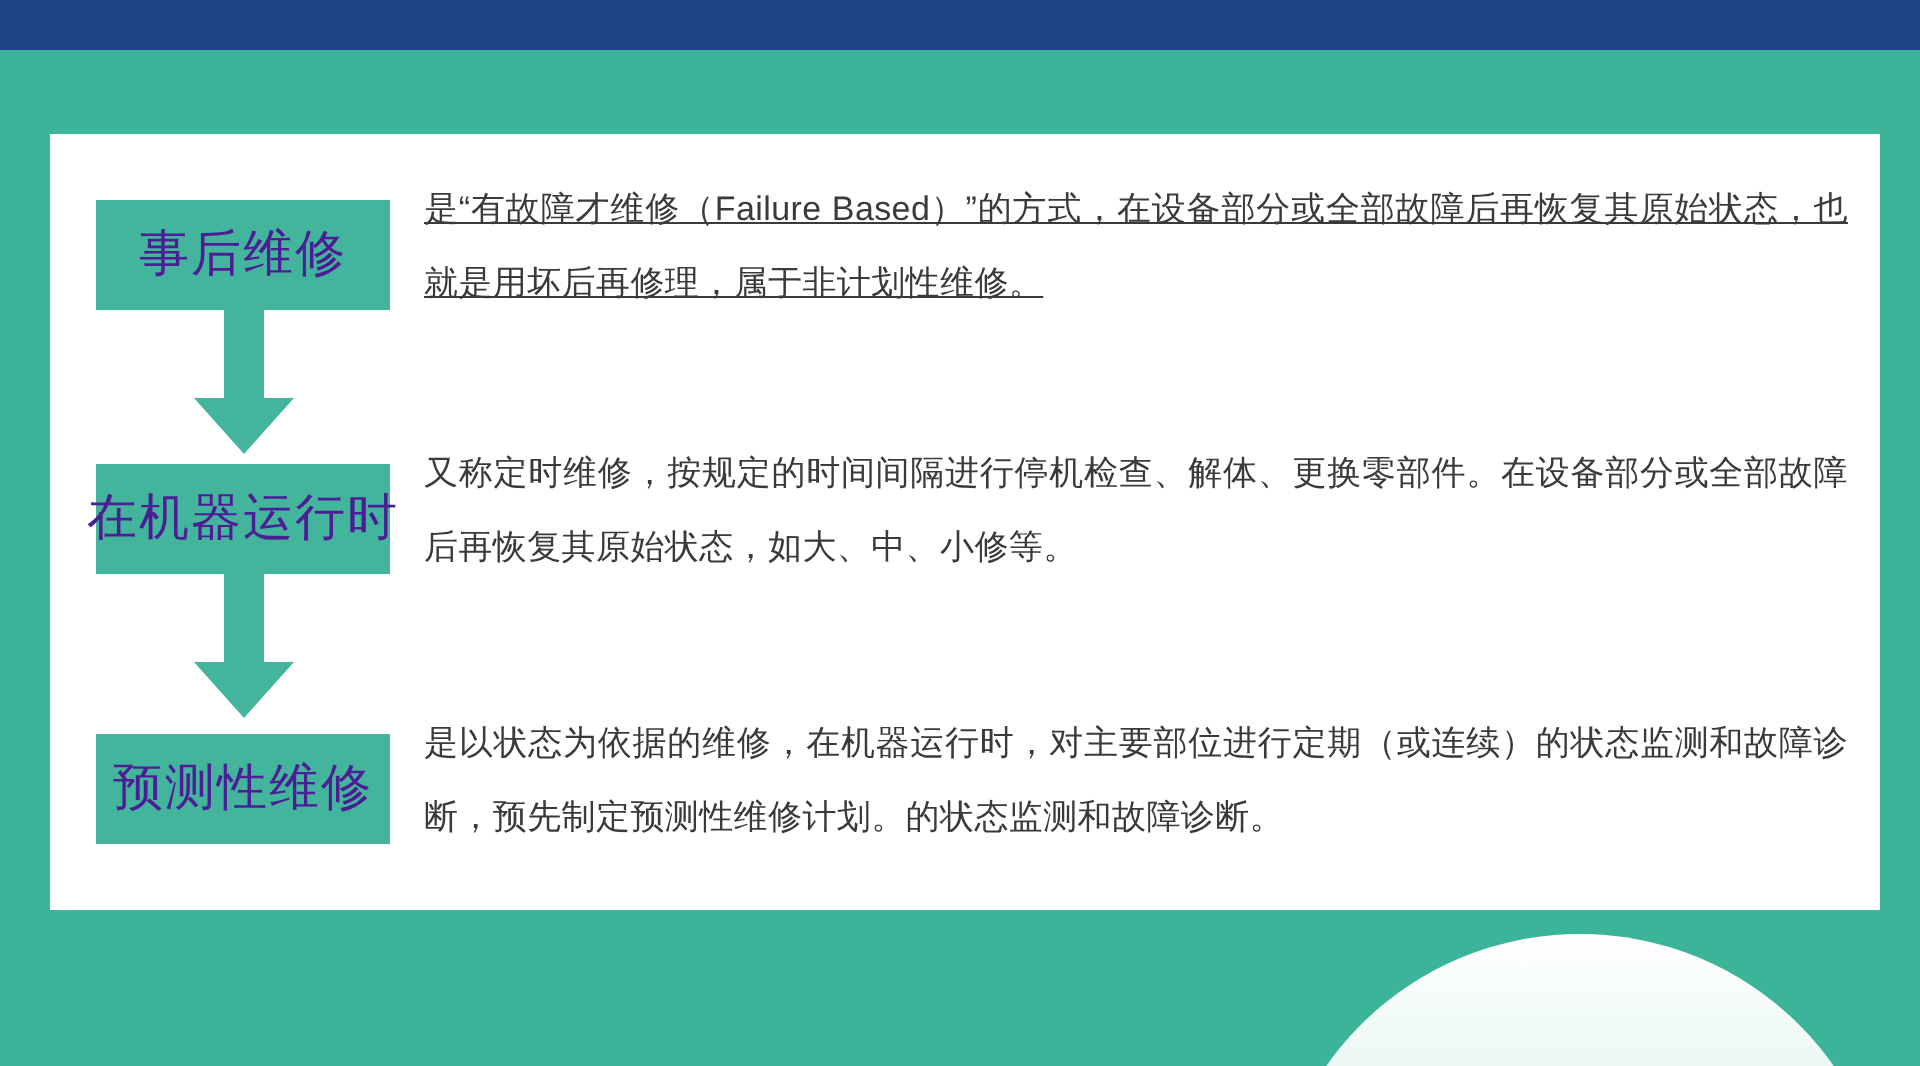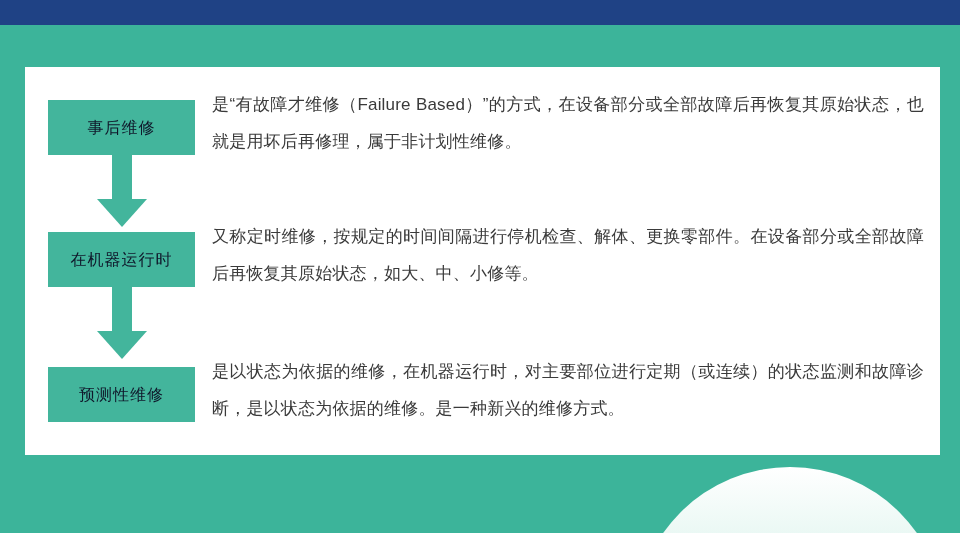--- a/index.html
+++ b/index.html
@@ -57,25 +57,25 @@
     left: 0;
     width: 915px;
   }
 
   .flow-box {
     position: absolute;
     left: 23px;
     width: 147px;
     height: 55px;
     background: #43b59c;
-    color: #0f172a;
+    color: #4c1d95;
     display: flex;
     align-items: center;
     justify-content: center;
-    font-size: 16px;
+    font-size: 25px;
     letter-spacing: 1px;
     line-height: 1;
     white-space: nowrap;
   }
 
   .flow-text {
     position: absolute;
     left: 187px;
     width: 712px;
     font-size: 17px;
@@ -119,21 +119,21 @@
   <div id="top-bar"></div>
 
   <div id="deco-circle"></div>
 
   <div id="content-panel">
 
     <div class="flow-row" style="top: 33px; height: 55px;">
       <div class="flow-box" style="top: 0;">
         <span>事后维修</span>
       </div>
-      <div class="flow-text" style="top: -14px;">是“有故障才维修（Failure Based）”的方式，在设备部分或全部故障后再恢复其原始状态，也就是用坏后再修理，属于非计划性维修。</div>
+      <div class="flow-text" style="top: -14px; text-decoration: underline;">是“有故障才维修（Failure Based）”的方式，在设备部分或全部故障后再恢复其原始状态，也就是用坏后再修理，属于非计划性维修。</div>
     </div>
 
     <div class="flow-arrow" style="top: 88px;">
       <div class="stem"></div>
       <div class="head"></div>
     </div>
 
     <div class="flow-row" style="top: 165px; height: 55px;">
       <div class="flow-box" style="top: 0;">
         <span>在机器运行时</span>
@@ -143,17 +143,17 @@
 
     <div class="flow-arrow" style="top: 220px;">
       <div class="stem"></div>
       <div class="head"></div>
     </div>
 
     <div class="flow-row" style="top: 300px; height: 55px;">
       <div class="flow-box" style="top: 0;">
         <span>预测性维修</span>
       </div>
-      <div class="flow-text" style="top: -14px;">是以状态为依据的维修，在机器运行时，对主要部位进行定期（或连续）的状态监测和故障诊断，是以状态为依据的维修。是一种新兴的维修方式。</div>
+      <div class="flow-text" style="top: -14px;">是以状态为依据的维修，在机器运行时，对主要部位进行定期（或连续）的状态监测和故障诊断，预先制定预测性维修计划。的状态监测和故障诊断。</div>
     </div>
 
   </div>
 </div>
 
 </body></html>

